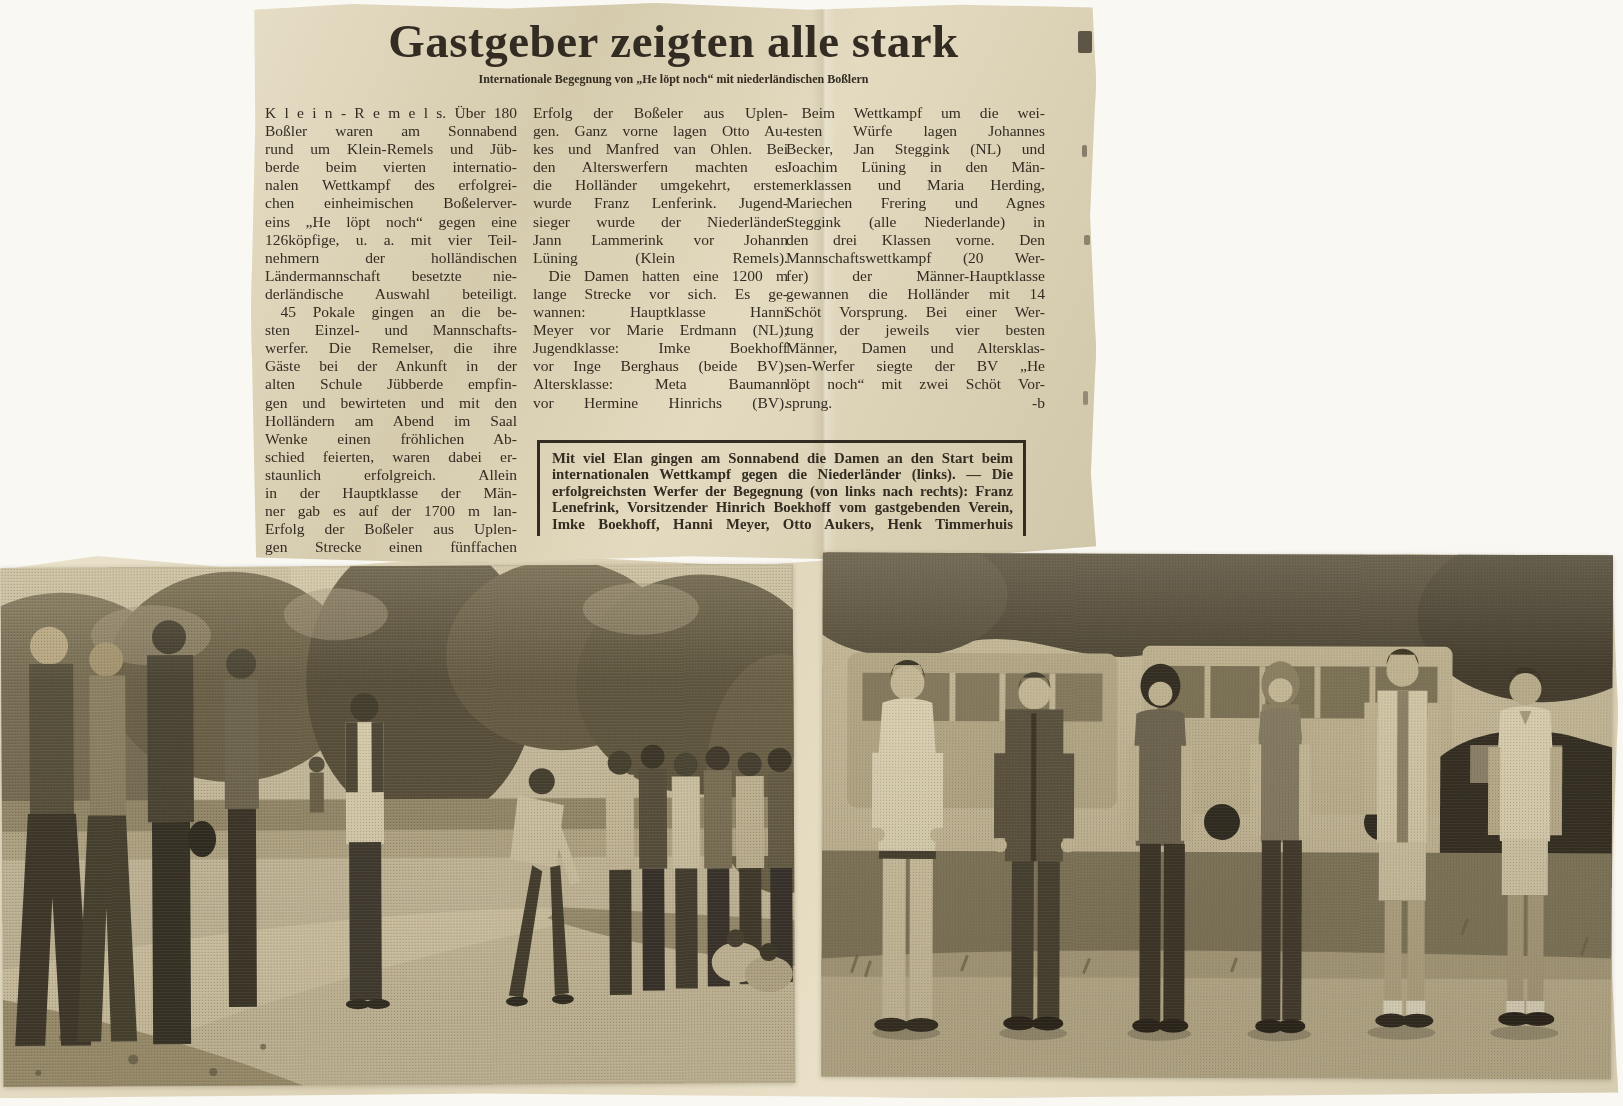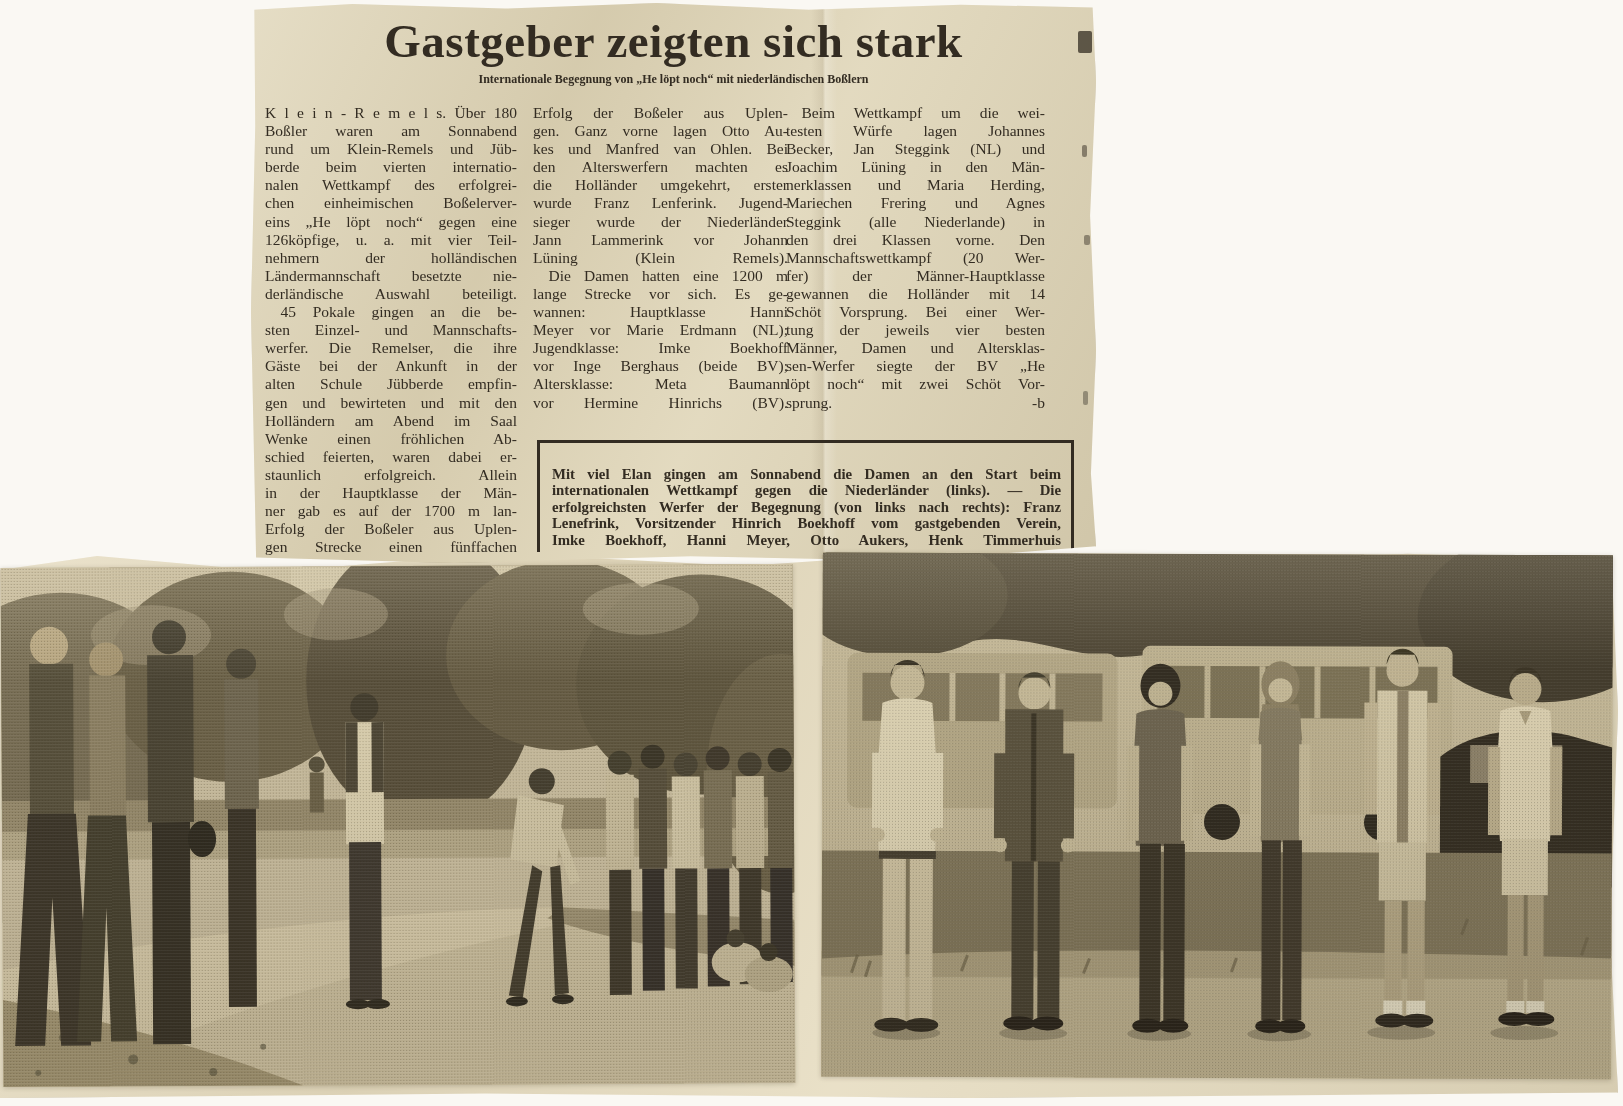--- a/index.html
+++ b/index.html
@@ -44,23 +44,23 @@
     position:absolute; top:101px;
     font-size:15.5px; font-weight:400; line-height:18.1px;
     color:var(--ink,#332c22);
     white-space:pre-line; text-align:justify; text-align-last:justify;
     text-justify:inter-word;
   }
   #col1 { left:14px;  width:252px; }
   #col2 { left:282px; width:255px; }
   #col3 { left:535px; width:259px; }
   .caption-box {
-    position:absolute; left:286px; top:437px; width:537px;
+    position:absolute; left:286px; top:437px; width:489px;
     border:3px solid var(--ink,#332c22); border-bottom:none;
-    padding:23px 10px 4px 12px;
+    padding:7px 10px 4px 12px;
   }
   .caption-lines {
     font-size:14.8px; font-weight:700; line-height:16.4px;
     color:var(--ink,#332c22);
     white-space:pre-line; text-align:justify; text-align-last:justify;
   }
   .caption-footer {
     display:flex; justify-content:space-between;
     font-size:14.8px; font-weight:700; line-height:16.4px; color:var(--ink,#332c22);
   }
@@ -88,21 +88,21 @@
     background:linear-gradient(90deg, rgba(0,0,0,0), rgba(90,72,44,.10) 45%, rgba(255,255,255,.22) 55%, rgba(0,0,0,0));
   }
 </style>
 </head>
 <body>
 
 <div class="paper" id="photos-paper"></div>
 
 <div class="paper" id="article-paper">
   <div class="crease" style="left:560px"></div>
-  <h1 class="headline">Gastgeber zeigten sich stark</h1>
+  <h1 class="headline">Gastgeber zeigten alle stark</h1>
   <h2 class="subheadline">Internationale Begegnung von „He löpt noch“ mit niederländischen Boßlern</h2>
 
   <div class="col" id="col1">K l e i n - R e m e l s.  Über 180
 Boßler waren am Sonnabend
 rund um Klein-Remels und Jüb-
 berde beim vierten internatio-
 nalen Wettkampf des erfolgrei-
 chen einheimischen Boßelerver-
 eins „He löpt noch“ gegen eine
 126köpfige, u. a. mit vier Teil-

